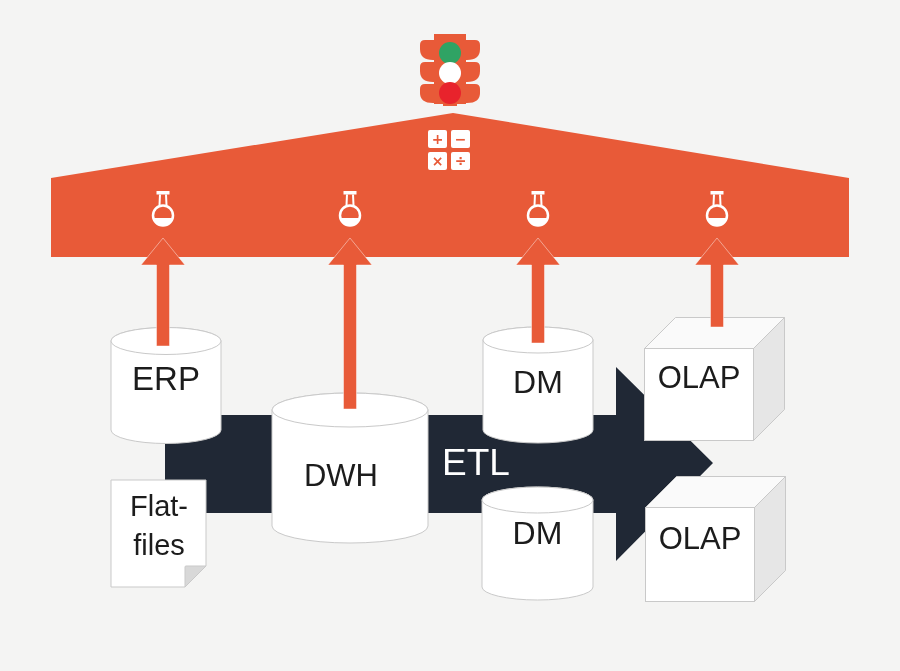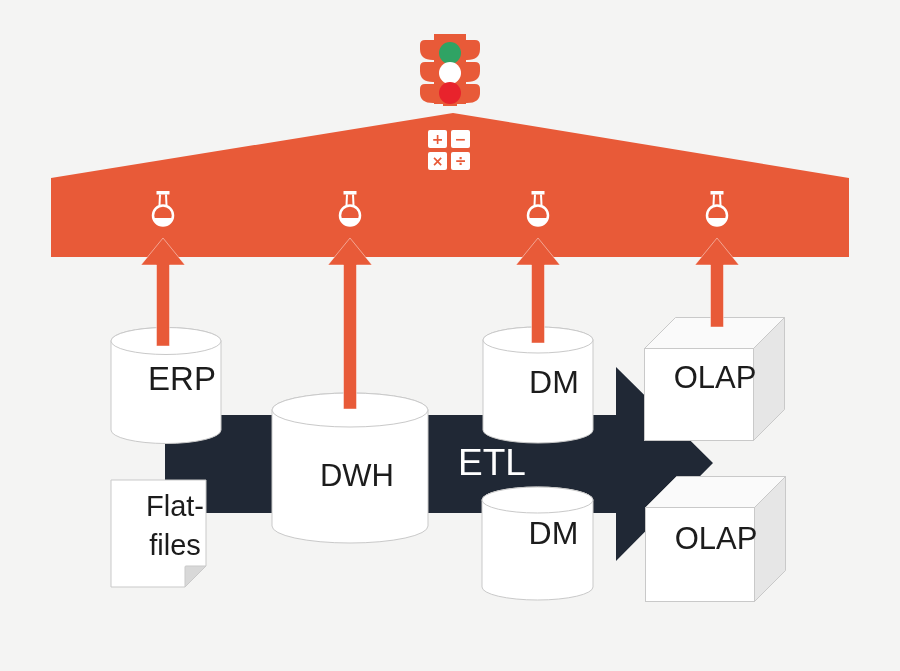--- a/index.html
+++ b/index.html
@@ -10,21 +10,20 @@
     overflow:hidden;
     font-family:"Liberation Sans", sans-serif;
   }
   .abs{position:absolute;}
   .label{
     position:absolute;
     color:#1C1C1C;
     text-align:center;
     line-height:36px;
     white-space:nowrap;
-    margin-left:16px;
   }
   .calc{
     position:absolute;left:428px;top:130px;
     display:grid;
     grid-template-columns:19px 19px;
     grid-template-rows:18px 18px;
     gap:4px;
   }
   .calc-cell{
     background:#FFFFFF;border-radius:2px;

